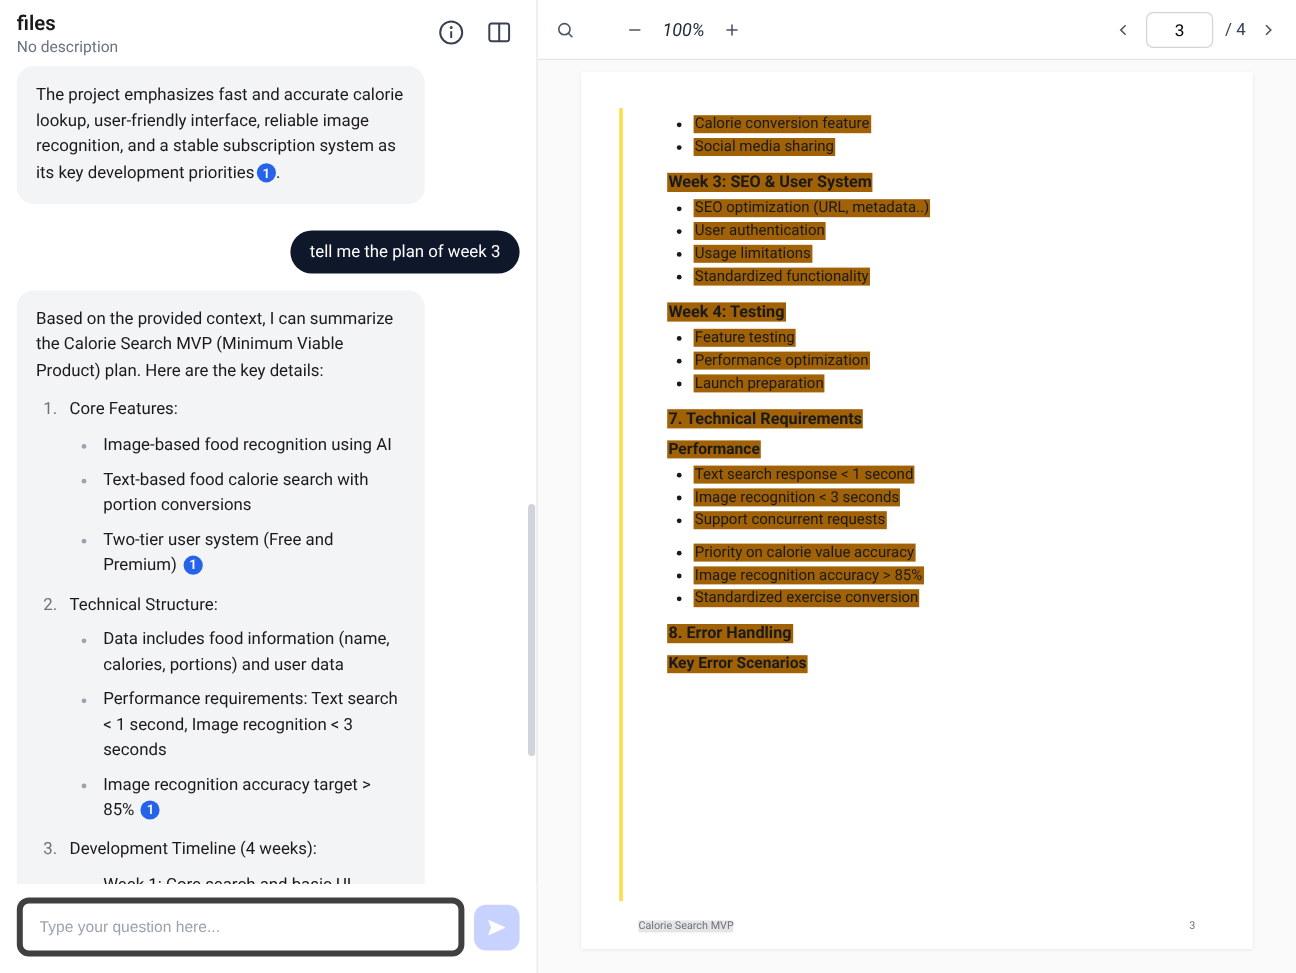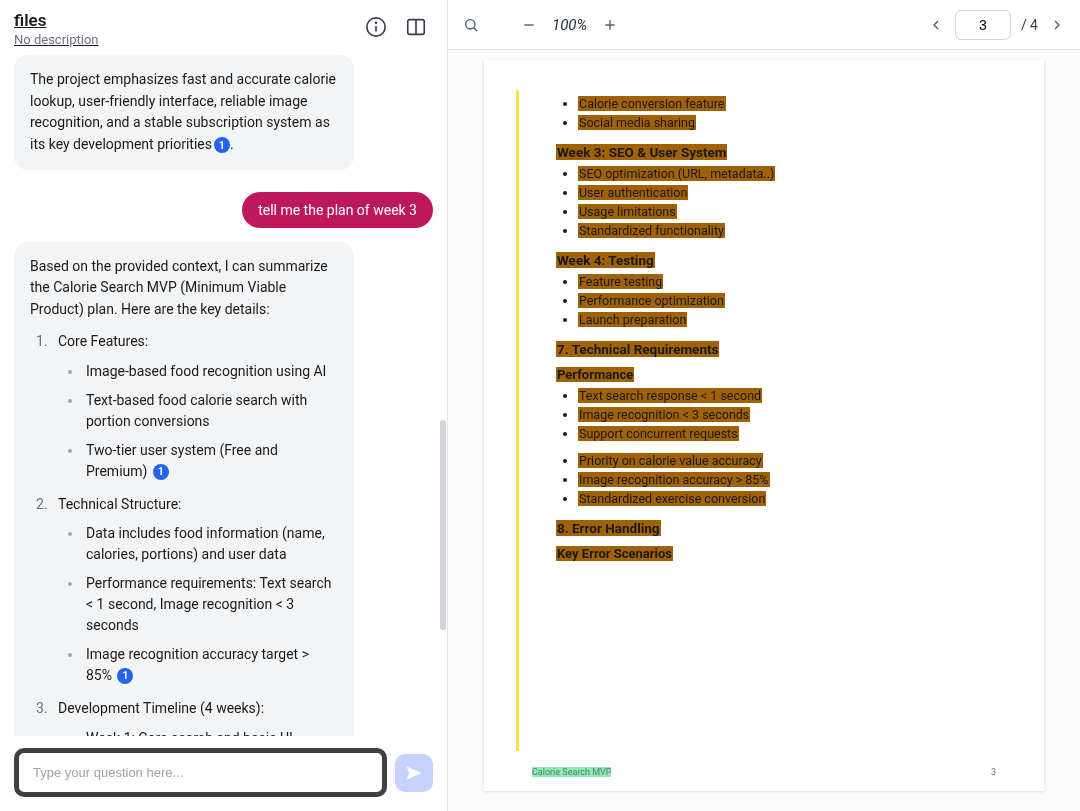--- a/index.html
+++ b/index.html
@@ -18,21 +18,21 @@
   display: flex;
   flex-direction: column;
   position: relative;
 }
 .left-header {
   padding: 10px 14px 8px;
   display: flex;
   justify-content: space-between;
   align-items: flex-start;
 }
-.left-header-text { display: flex; flex-direction: column; text-decoration: underline; }
+.left-header-text { display: flex; flex-direction: column; }
 .title { font-size: 17px; font-weight: 600; }
 .subtitle { font-size: 13px; color: #6b7280; margin-top: 2px; }
 .header-icons { display: flex; gap: 18px; align-items: center; padding-top: 6px; padding-right: 6px;}
 .icon-btn { width: 22px; height: 22px; display: flex; align-items: center; justify-content: center; color: #374151; cursor: pointer; }
 .icon-btn svg { width: 22px; height: 22px; stroke: currentColor; fill: none; stroke-width: 1.8; }
 
 .chat-area {
   flex: 1;
   overflow-y: auto;
   padding: 0 14px 14px 14px;
@@ -40,21 +40,21 @@
 .bubble-assistant {
   background: #f3f4f6;
   border-radius: 14px;
   padding: 14px 16px;
   margin-bottom: 12px;
   font-size: 14px;
   line-height: 1.55;
   max-width: 340px;
 }
 .bubble-user {
-  background: #be185d;
+  background: #0f172a;
   color: #fff;
   border-radius: 18px;
   padding: 10px 16px;
   font-size: 14px;
   margin: 10px 0 14px auto;
   display: inline-block;
   float: right;
   clear: both;
 }
 .chat-clear { clear: both; }
@@ -163,21 +163,21 @@
 .page-footer {
   position: absolute;
   bottom: 14px;
   left: 48px;
   right: 48px;
   font-size: 9px;
   color: #6b7280;
   display: flex;
   justify-content: space-between;
 }
-.page-footer .hl-foot { background: #86efac; }
+.page-footer .hl-foot { background: #e5e5e5; }
 .left-margin-hl {
   position: absolute;
   left: 32px;
   top: 30px;
   width: 3px;
   bottom: 40px;
   background: #fde047;
 }
 </style>
 </head>

